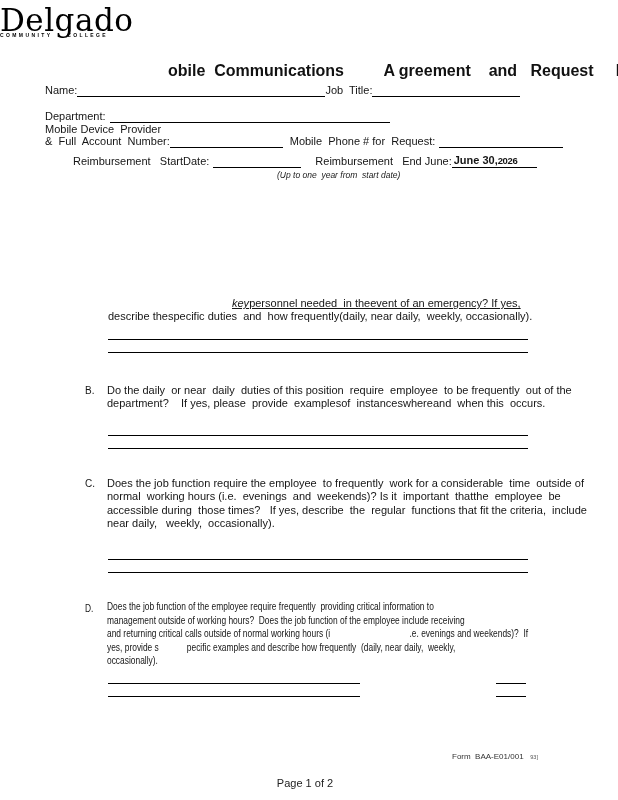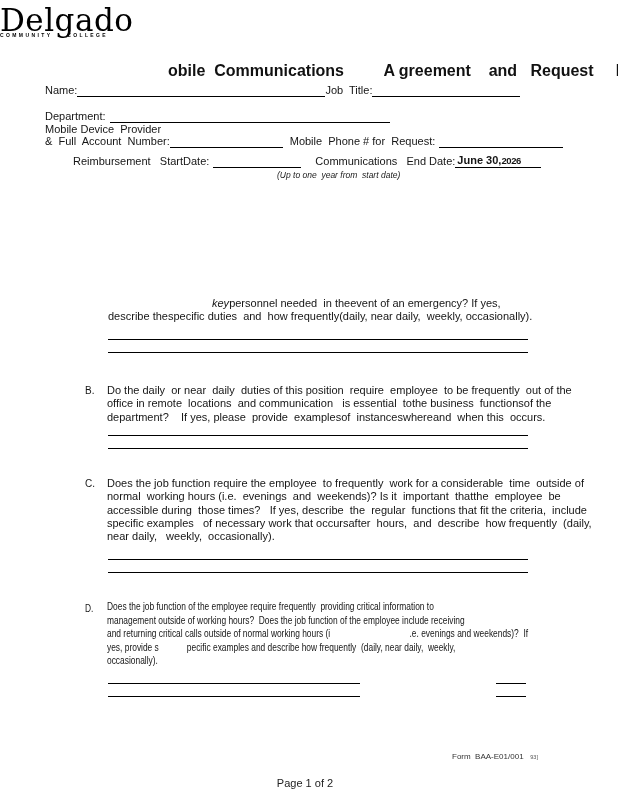--- a/index.html
+++ b/index.html
@@ -70,45 +70,43 @@
     <span class="lbl">Mobile  Phone # for  Request:</span>
     <span class="sp" style="width:4px;"></span>
     <span class="u grow"></span>
   </div>
 
   <div class="abs frow" style="left:45px;top:154px;padding-left:28px;">
     <span class="lbl">Reimbursement   StartDate:</span>
     <span class="sp" style="width:4px;"></span>
     <span class="u" style="flex:0 0 88px;"></span>
     <span class="sp" style="width:14px;"></span>
-    <span class="lbl">Communications   End Date:</span>
+    <span class="lbl">Reimbursement   End June:</span>
     <span class="date-u"><span class="bold">June 30,</span><span class="date-year">2026</span></span>
   </div>
   <div class="abs note" style="left:277px;top:170px;">(Up to one  year from  start date)</div>
 
-  <div class="abs t" style="left:212px;top:297px;"><i>key</i><span>personnel needed  in theevent of an emergency? If yes,</span></div>
+  <div class="abs t" style="left:232px;top:297px;text-decoration:underline;"><i>key</i><span>personnel needed  in theevent of an emergency? If yes,</span></div>
   <div class="abs t" style="left:108px;top:310px;">describe thespecific duties  and  how frequently(daily, near daily,  weekly, occasionally).</div>
   <div class="abs rule" style="left:108px;top:339px;width:420px;"></div>
   <div class="abs rule" style="left:108px;top:352px;width:420px;"></div>
 
   <div class="abs sec-label" style="left:85px;top:385px;">B.</div>
   <div class="abs sec-lines" style="left:107px;top:384px;">
     <div>Do the daily  or near  daily  duties of this position  require  employee  to be frequently  out of the</div>
-    <div>office in remote  locations  and communication   is essential  tothe business  functionsof the</div>
     <div>department?    If yes, please  provide  examplesof  instanceswhereand  when this  occurs.</div>
   </div>
   <div class="abs rule" style="left:108px;top:435px;width:420px;"></div>
   <div class="abs rule" style="left:108px;top:448px;width:420px;"></div>
 
   <div class="abs sec-label" style="left:85px;top:478px;">C.</div>
   <div class="abs sec-lines" style="left:107px;top:477px;">
     <div>Does the job function require the employee  to frequently  work for a considerable  time  outside of</div>
     <div>normal  working hours (i.e.  evenings  and  weekends)? Is it  important  thatthe  employee  be</div>
     <div>accessible during  those times?   If yes, describe  the  regular  functions that fit the criteria,  include</div>
-    <div>specific examples   of necessary work that occursafter  hours,  and  describe  how frequently  (daily,</div>
     <div>near daily,   weekly,  occasionally).</div>
   </div>
   <div class="abs rule" style="left:108px;top:559px;width:420px;"></div>
   <div class="abs rule" style="left:108px;top:572px;width:420px;"></div>
 
   <div class="abs sec-label-d" style="left:85px;top:602px;">D.</div>
   <div class="abs sec-lines condensed" style="left:107px;top:600px;">
     <div>Does the job function of the employee require frequently  providing critical information to</div>
     <div>management outside of working hours?  Does the job function of the employee include receiving</div>
     <div>and returning critical calls outside of normal working hours (i                                  .e. evenings and weekends)?  If</div>

